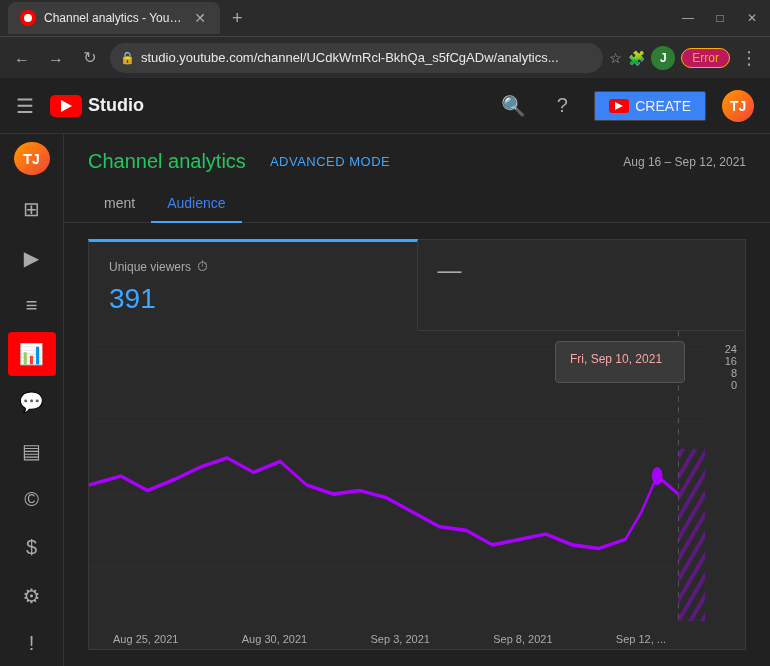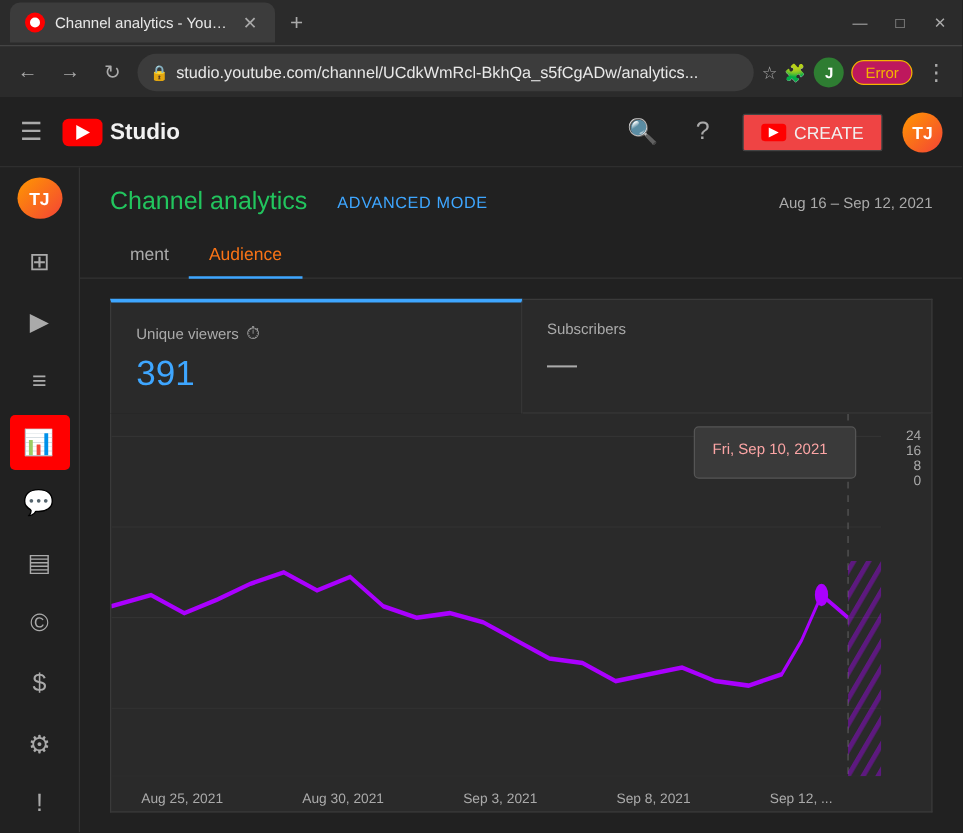--- a/index.html
+++ b/index.html
@@ -215,21 +215,21 @@
       height: 32px;
       display: flex;
       align-items: center;
       justify-content: center;
       border-radius: 50%;
     }
     .create-btn {
       display: flex;
       align-items: center;
       gap: 6px;
-      background: #ef4444;
+      background: #3b82f6;
       border: 1px solid #444;
       border-radius: 2px;
       padding: 6px 14px;
       color: #f1f1f1;
       font-size: 14px;
       cursor: pointer;
     }
     .create-icon {
       width: 20px;
       height: 14px;
@@ -374,21 +374,21 @@
     }
     .tab {
       padding: 10px 16px;
       color: #aaa;
       font-size: 14px;
       cursor: pointer;
       border-bottom: 2px solid transparent;
       margin-bottom: -1px;
     }
     .tab.active {
-      color: #f97316;
+      color: #3b82f6;
       border-bottom: 2px solid #3ea6ff;
     }
 
     
     .analytics-body {
       display: flex;
       flex: 1;
       padding: 16px 24px;
       gap: 16px;
       overflow: hidden;
@@ -633,23 +633,20 @@
 
             <div class="stats-cards">
               <div class="stat-card active-card">
                 <div class="stat-card-header">
                   <span>Unique viewers</span>
                   <span class="stat-info-icon">⏱</span>
                 </div>
                 <div class="stat-card-value">391</div>
               </div>
               <div class="stat-card" style="border-left:none;">
-                <div class="stat-card-header">
-                  <span>Subscribers</span>
-                </div>
                 <div class="stat-card-dash">—</div>
               </div>
             </div>
 
             <div class="chart-container">
 
               <div class="chart-tooltip">
                 <div class="tooltip-date">Fri, Sep 10, 2021</div>
               </div>
 

